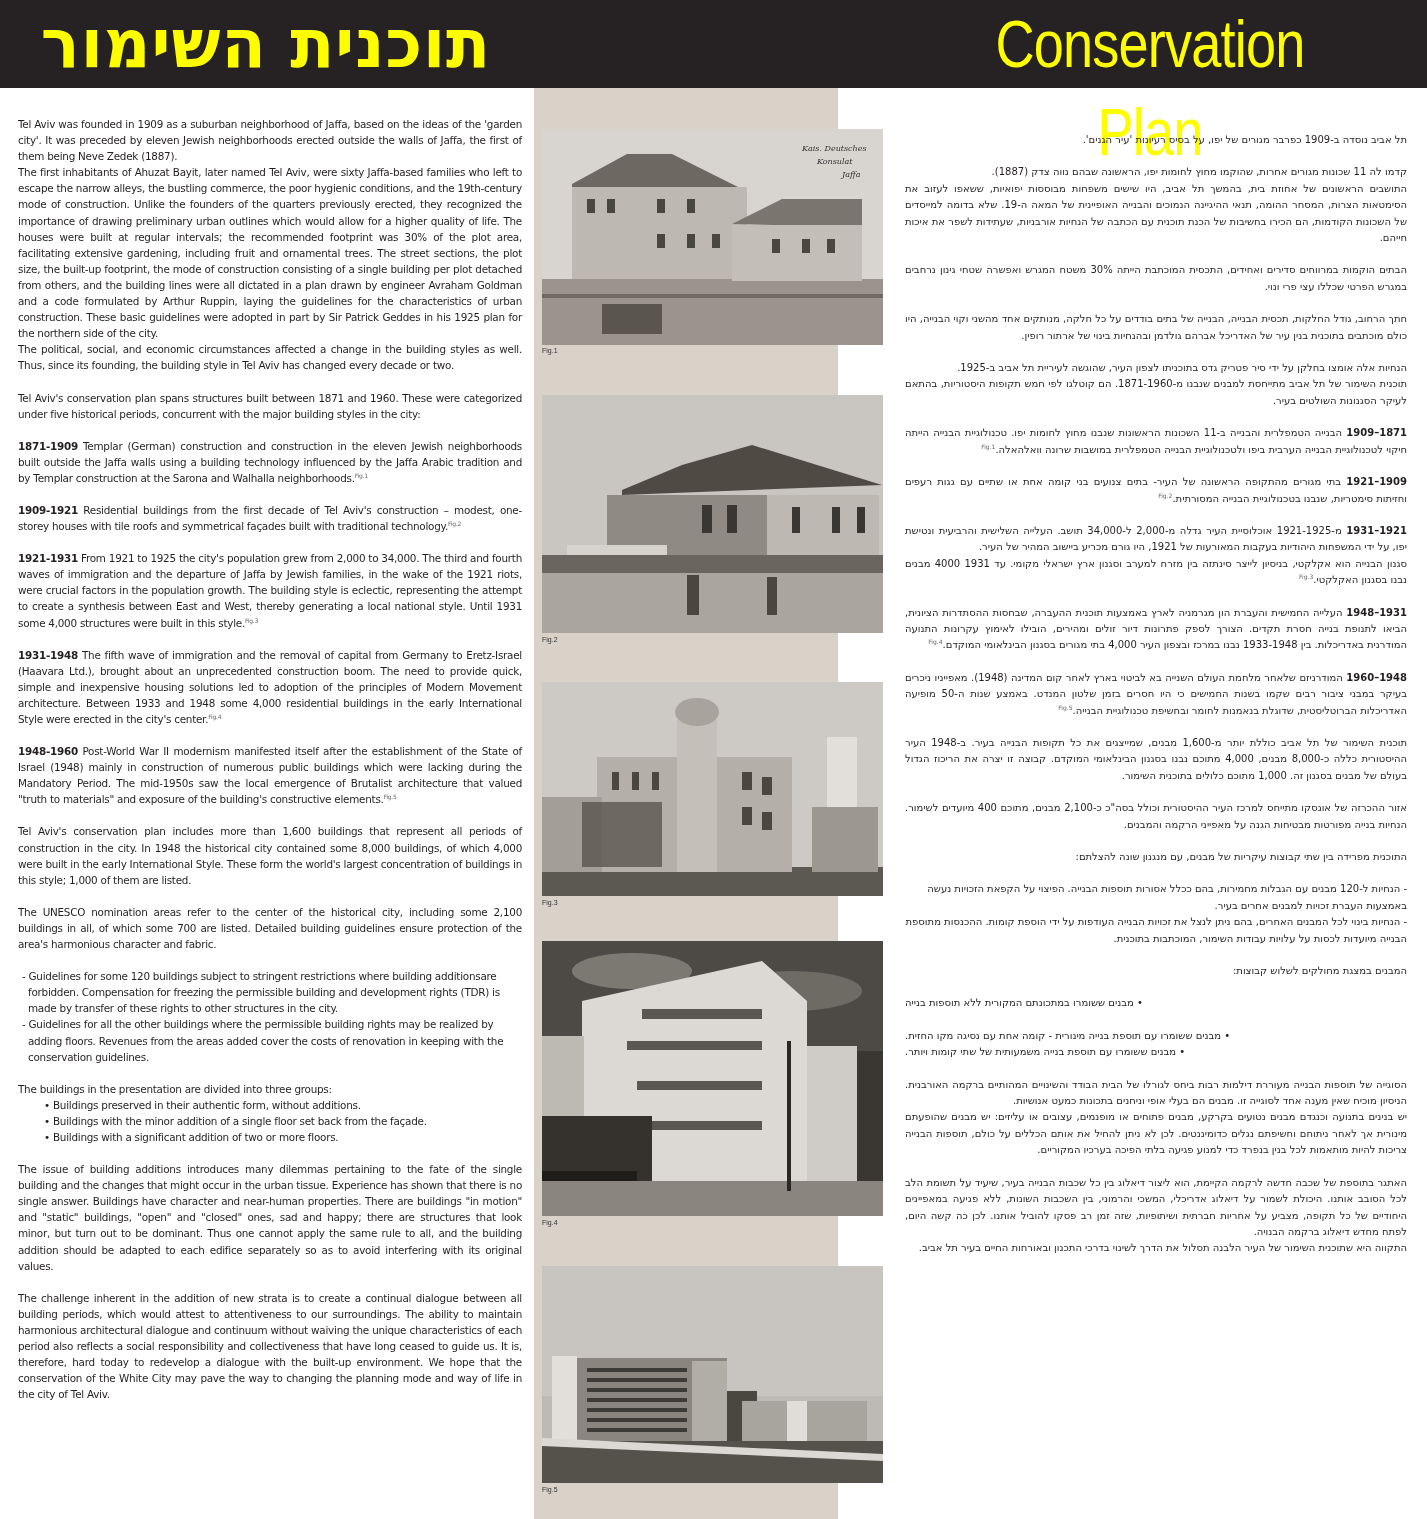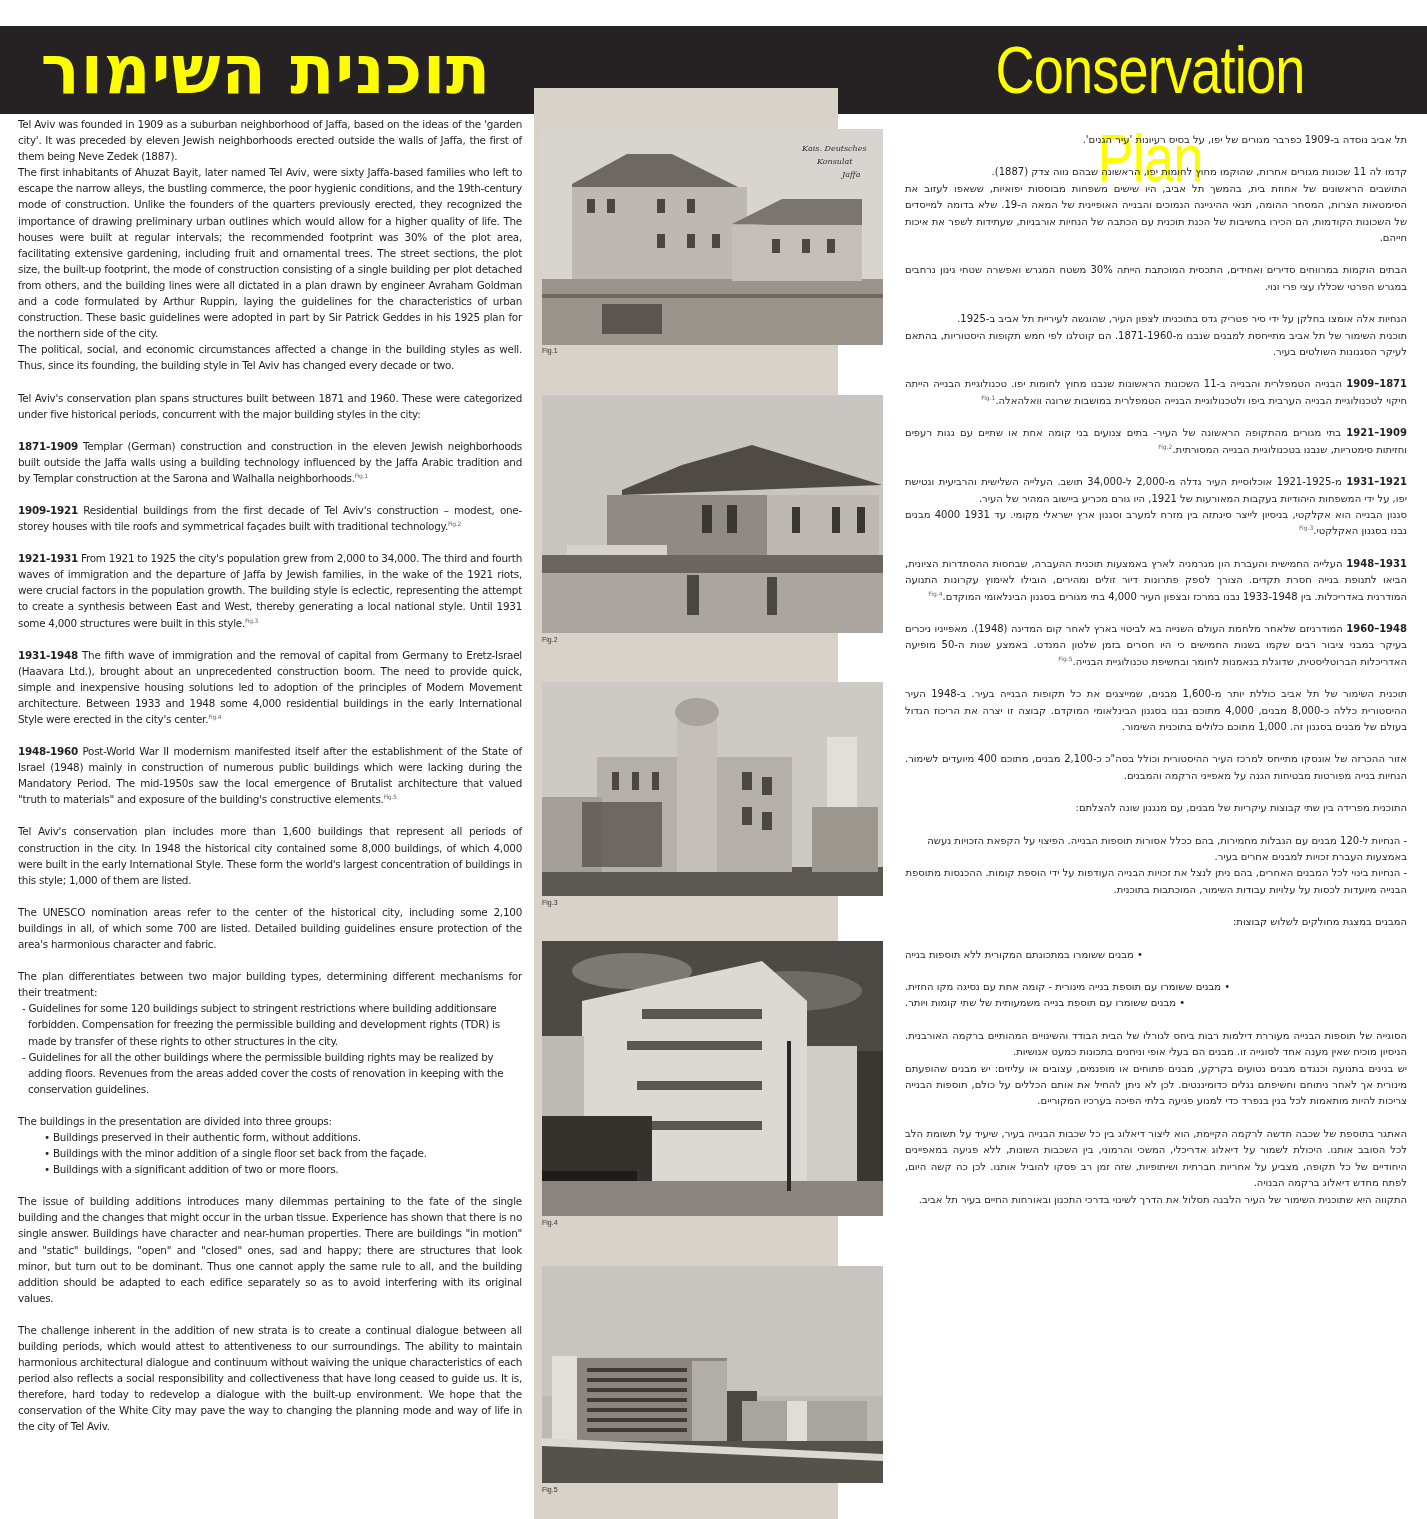--- a/index.html
+++ b/index.html
@@ -1,19 +1,19 @@
 <!DOCTYPE html>
 <html><head>
 <meta charset="utf-8">
 <style>
   * { box-sizing: border-box; margin: 0; padding: 0; }
   html, body { width: 1427px; height: 1519px; background: #ffffff; overflow: hidden; }
   body { position: relative; font-family: "DejaVu Sans", sans-serif; color: #231f20; }
 
-  .header { position: absolute; left: 0; top: 0; width: 1427px; height: 88px; background: #262223; margin-top: 26px; }
+  .header { position: absolute; left: 0; top: 0; width: 1427px; height: 88px; background: #262223; }
   .title-he { position: absolute; left: 6px; top: 2px; width: 520px; height: 84px; color: #fdfd00;
     font-family: "DejaVu Sans", sans-serif; font-weight: bold; font-size: 68px; line-height: 84px;
     direction: rtl; text-align: center; letter-spacing: 1px; transform: scaleX(0.95); }
   .title-en { position: absolute; left: 900px; top: 0px; width: 500px; height: 88px; color: #fdfd00;
     font-family: "Liberation Sans", sans-serif; font-size: 66px; line-height: 88px; text-align: center;
     transform: scaleX(0.82); transform-origin: center; letter-spacing: -1px; }
 
   .mid { position: absolute; left: 534px; top: 88px; width: 304px; height: 1431px; background: #d9d2c9; }
   .fig { position: absolute; left: 8px; width: 341px; background: #888; overflow: hidden; }
   .fig svg { width: 100%; height: 100%; display: block; }
@@ -51,21 +51,20 @@
 
   <p><b>1871-1909</b><span> Templar (German) construction and construction in the eleven Jewish neighborhoods built outside the Jaffa walls using a building technology influenced by the Jaffa Arabic tradition and by Templar construction at the Sarona and Walhalla neighborhoods.</span><sup>Fig.1</sup></p>
   <p><b>1909-1921</b><span>  Residential buildings from the first decade of Tel Aviv's construction – modest, one-storey houses with tile roofs and symmetrical façades built with traditional technology.</span><sup>Fig.2</sup></p>
   <p><b>1921-1931</b><span>  From 1921 to 1925 the city's population grew from 2,000 to 34,000. The third and fourth waves of immigration and the departure of Jaffa by Jewish families, in the wake of the 1921 riots, were crucial factors in the population growth. The building style is eclectic, representing the attempt to create a synthesis between East and West, thereby generating a local national style. Until 1931 some 4,000 structures were built in this style.</span><sup>Fig.3</sup></p>
   <p><b>1931-1948</b><span>  The fifth wave of immigration and the removal of capital from Germany to Eretz-Israel (Haavara Ltd.), brought about an unprecedented construction boom. The need to provide quick, simple and inexpensive housing solutions led to adoption of the principles of Modern Movement architecture. Between 1933 and 1948 some 4,000 residential buildings in the early International Style were erected in the city's center.</span><sup>Fig.4</sup></p>
   <p><b>1948-1960</b><span>  Post-World War II modernism manifested itself after the establishment of the State of Israel (1948) mainly in construction of numerous public buildings which were lacking during the Mandatory Period. The mid-1950s saw the local emergence of Brutalist architecture that valued "truth to materials" and exposure of the building's constructive elements.</span><sup>Fig.5</sup></p>
 
   <p>Tel Aviv's conservation plan includes more than 1,600 buildings that represent all periods of construction in the city. In 1948 the historical city contained some 8,000 buildings, of which 4,000 were built in the early International Style. These form the world's largest concentration of buildings in this style; 1,000 of them are listed.</p>
   <p>The UNESCO nomination areas refer to the center of the historical city, including some 2,100 buildings in all, of which some 700 are listed. Detailed building guidelines ensure protection of the area's harmonious character and fabric.</p>
 
-  <p class="tight">The plan differentiates between two major building types, determining different mechanisms for their treatment:</p>
   <p class="tight dash">- Guidelines for some 120 buildings subject to stringent restrictions where building additionsare forbidden. Compensation for freezing the permissible building and development rights (TDR) is made by transfer of these rights to other structures in the city.</p>
   <p class="dash">- Guidelines for all the other buildings where the permissible building rights may be realized by adding floors. Revenues from the areas added cover the costs of renovation in keeping with the conservation guidelines.</p>
 
   <p class="tight">The buildings in the presentation are divided into three groups:</p>
   <p class="tight bullet">• Buildings preserved in their authentic form, without additions.</p>
   <p class="tight bullet">• Buildings with the minor addition of a single floor set back from the façade.</p>
   <p class="bullet">• Buildings with a significant addition of two or more floors.</p>
 
   <p>The issue of building additions introduces many dilemmas pertaining to the fate of the single building and the changes that might occur in the urban tissue. Experience has shown that there is no single answer. Buildings have character and near-human properties. There are buildings "in motion" and "static" buildings, "open" and "closed" ones, sad and happy; there are structures that look minor, but turn out to be dominant. Thus one cannot apply the same rule to all, and the building addition should be adapted to each edifice separately so as to avoid interfering with its original values.</p>
   <p>The challenge inherent in the addition of new strata is to create a continual dialogue between all building periods, which would attest to attentiveness to our surroundings. The ability to maintain harmonious architectural dialogue and continuum without waiving the unique characteristics of each period also reflects a social responsibility and collectiveness that have long ceased to guide us. It is, therefore, hard today to redevelop a dialogue with the built-up environment. We hope that the conservation of the White City may pave the way to changing the planning mode and way of life in the city of Tel Aviv.</p>
@@ -195,20 +194,21 @@
     </svg>
   </div>
   <div class="fig-cap" style="top:1398px;">Fig.5</div>
 </div>
 
 <div class="col-he">
   <p class="tight">תל אביב נוסדה ב-1909 כפרבר מגורים של יפו, על בסיס רעיונות 'עיר הגנים'.</p>
   <p class="tight">קדמו לה 11 שכונות מגורים אחרות, שהוקמו מחוץ לחומות יפו, הראשונה שבהם נווה צדק (1887).</p>
   <p>התושבים הראשונים של אחוזת בית, בהמשך תל אביב, היו שישים משפחות מבוססות יפואיות, ששאפו לעזוב את הסימטאות הצרות, המסחר ההומה, תנאי ההיגיינה הנמוכים והבנייה האופיינית של המאה ה-19. שלא בדומה למייסדים של השכונות הקודמות, הם הכירו בחשיבות של הכנת תוכנית עם הכתבה של הנחיות אורבניות, שעתידות לשפר את איכות חייהם.</p>
   <p class="tight">הבתים הוקמות במרווחים סדירים ואחידים, התכסית המוכתבת הייתה 30% משטח המגרש ואפשרה שטחי גינון נרחבים במגרש הפרטי שכללו עצי פרי ונוי.</p>
+  <p class="tight">חתך הרחוב, גודל החלקות, תכסית הבנייה, הבנייה של בתים בודדים על כל חלקה, מנותקים אחד מהשני וקוי הבנייה, היו כולם מוכתבים בתוכנית בנין עיר של האדריכל אברהם גולדמן ובהנחיות בינוי של ארתור רופין.</p>
   <p class="tight">הנחיות אלה אומצו בחלקן על ידי סיר פטריק גדס בתוכניתו לצפון העיר, שהוגשה לעיריית תל אביב ב-1925.</p>
   <p>תוכנית השימור של תל אביב מתייחסת למבנים שנבנו מ-1871-1960. הם קוטלגו לפי חמש תקופות היסטוריות, בהתאם לעיקר הסגנונות השולטים בעיר.</p>
 
   <p><b>1871–1909</b><span> הבנייה הטמפלרית והבנייה ב-11 השכונות הראשונות שנבנו מחוץ לחומות יפו. טכנולוגיית הבנייה הייתה חיקוי לטכנולוגיית הבנייה הערבית ביפו ולטכנולוגיית הבנייה הטמפלרית במושבות שרונה וואלהאלה.</span><sup>Fig.1</sup></p>
   <p><b>1909–1921</b><span> בתי מגורים מהתקופה הראשונה של העיר- בתים צנועים בני קומה אחת או שתיים עם גגות רעפים וחזיתות סימטריות, שנבנו בטכנולוגיית הבנייה המסורתית.</span><sup>Fig.2</sup></p>
   <p class="tight"><b>1921–1931</b><span> מ-1921-1925 אוכלוסיית העיר גדלה מ-2,000 ל-34,000 תושב. העלייה השלישית והרביעית ונטישת יפו, על ידי המשפחות היהודיות בעקבות המאורעות של 1921, היו גורם מכריע ביישוב המהיר של העיר.</span></p>
   <p><span>סגנון הבנייה הוא אקלקטי, בניסיון לייצר סינתזה בין מזרח למערב וסגנון ארץ ישראלי מקומי. עד 1931 4000 מבנים נבנו בסגנון האקלקטי.</span><sup>Fig.3</sup></p>
   <p><b>1931–1948</b><span> העלייה החמישית והעברת הון מגרמניה לארץ באמצעות תוכנית ההעברה, שבחסות ההסתדרות הציונית, הביאו לתנופת בנייה חסרת תקדים. הצורך לספק פתרונות דיור זולים ומהירים, הובילו לאימוץ עקרונות התנועה המודרנית באדריכלות. בין 1933-1948 נבנו במרכז ובצפון העיר 4,000 בתי מגורים בסגנון הבינלאומי המוקדם.</span><sup>Fig.4</sup></p>
   <p><b>1948–1960</b><span> המודרניזם שלאחר מלחמת העולם השנייה בא לביטוי בארץ לאחר קום המדינה (1948). מאפייניו ניכרים בעיקר במבני ציבור רבים שקמו בשנות החמישים כי היו חסרים בזמן שלטון המנדט. באמצע שנות ה-50 מופיעה האדריכלות הברוטליסטית, שדוגלת בנאמנות לחומר ובחשיפת טכנולוגיית הבנייה.</span><sup>Fig.5</sup></p>
 

